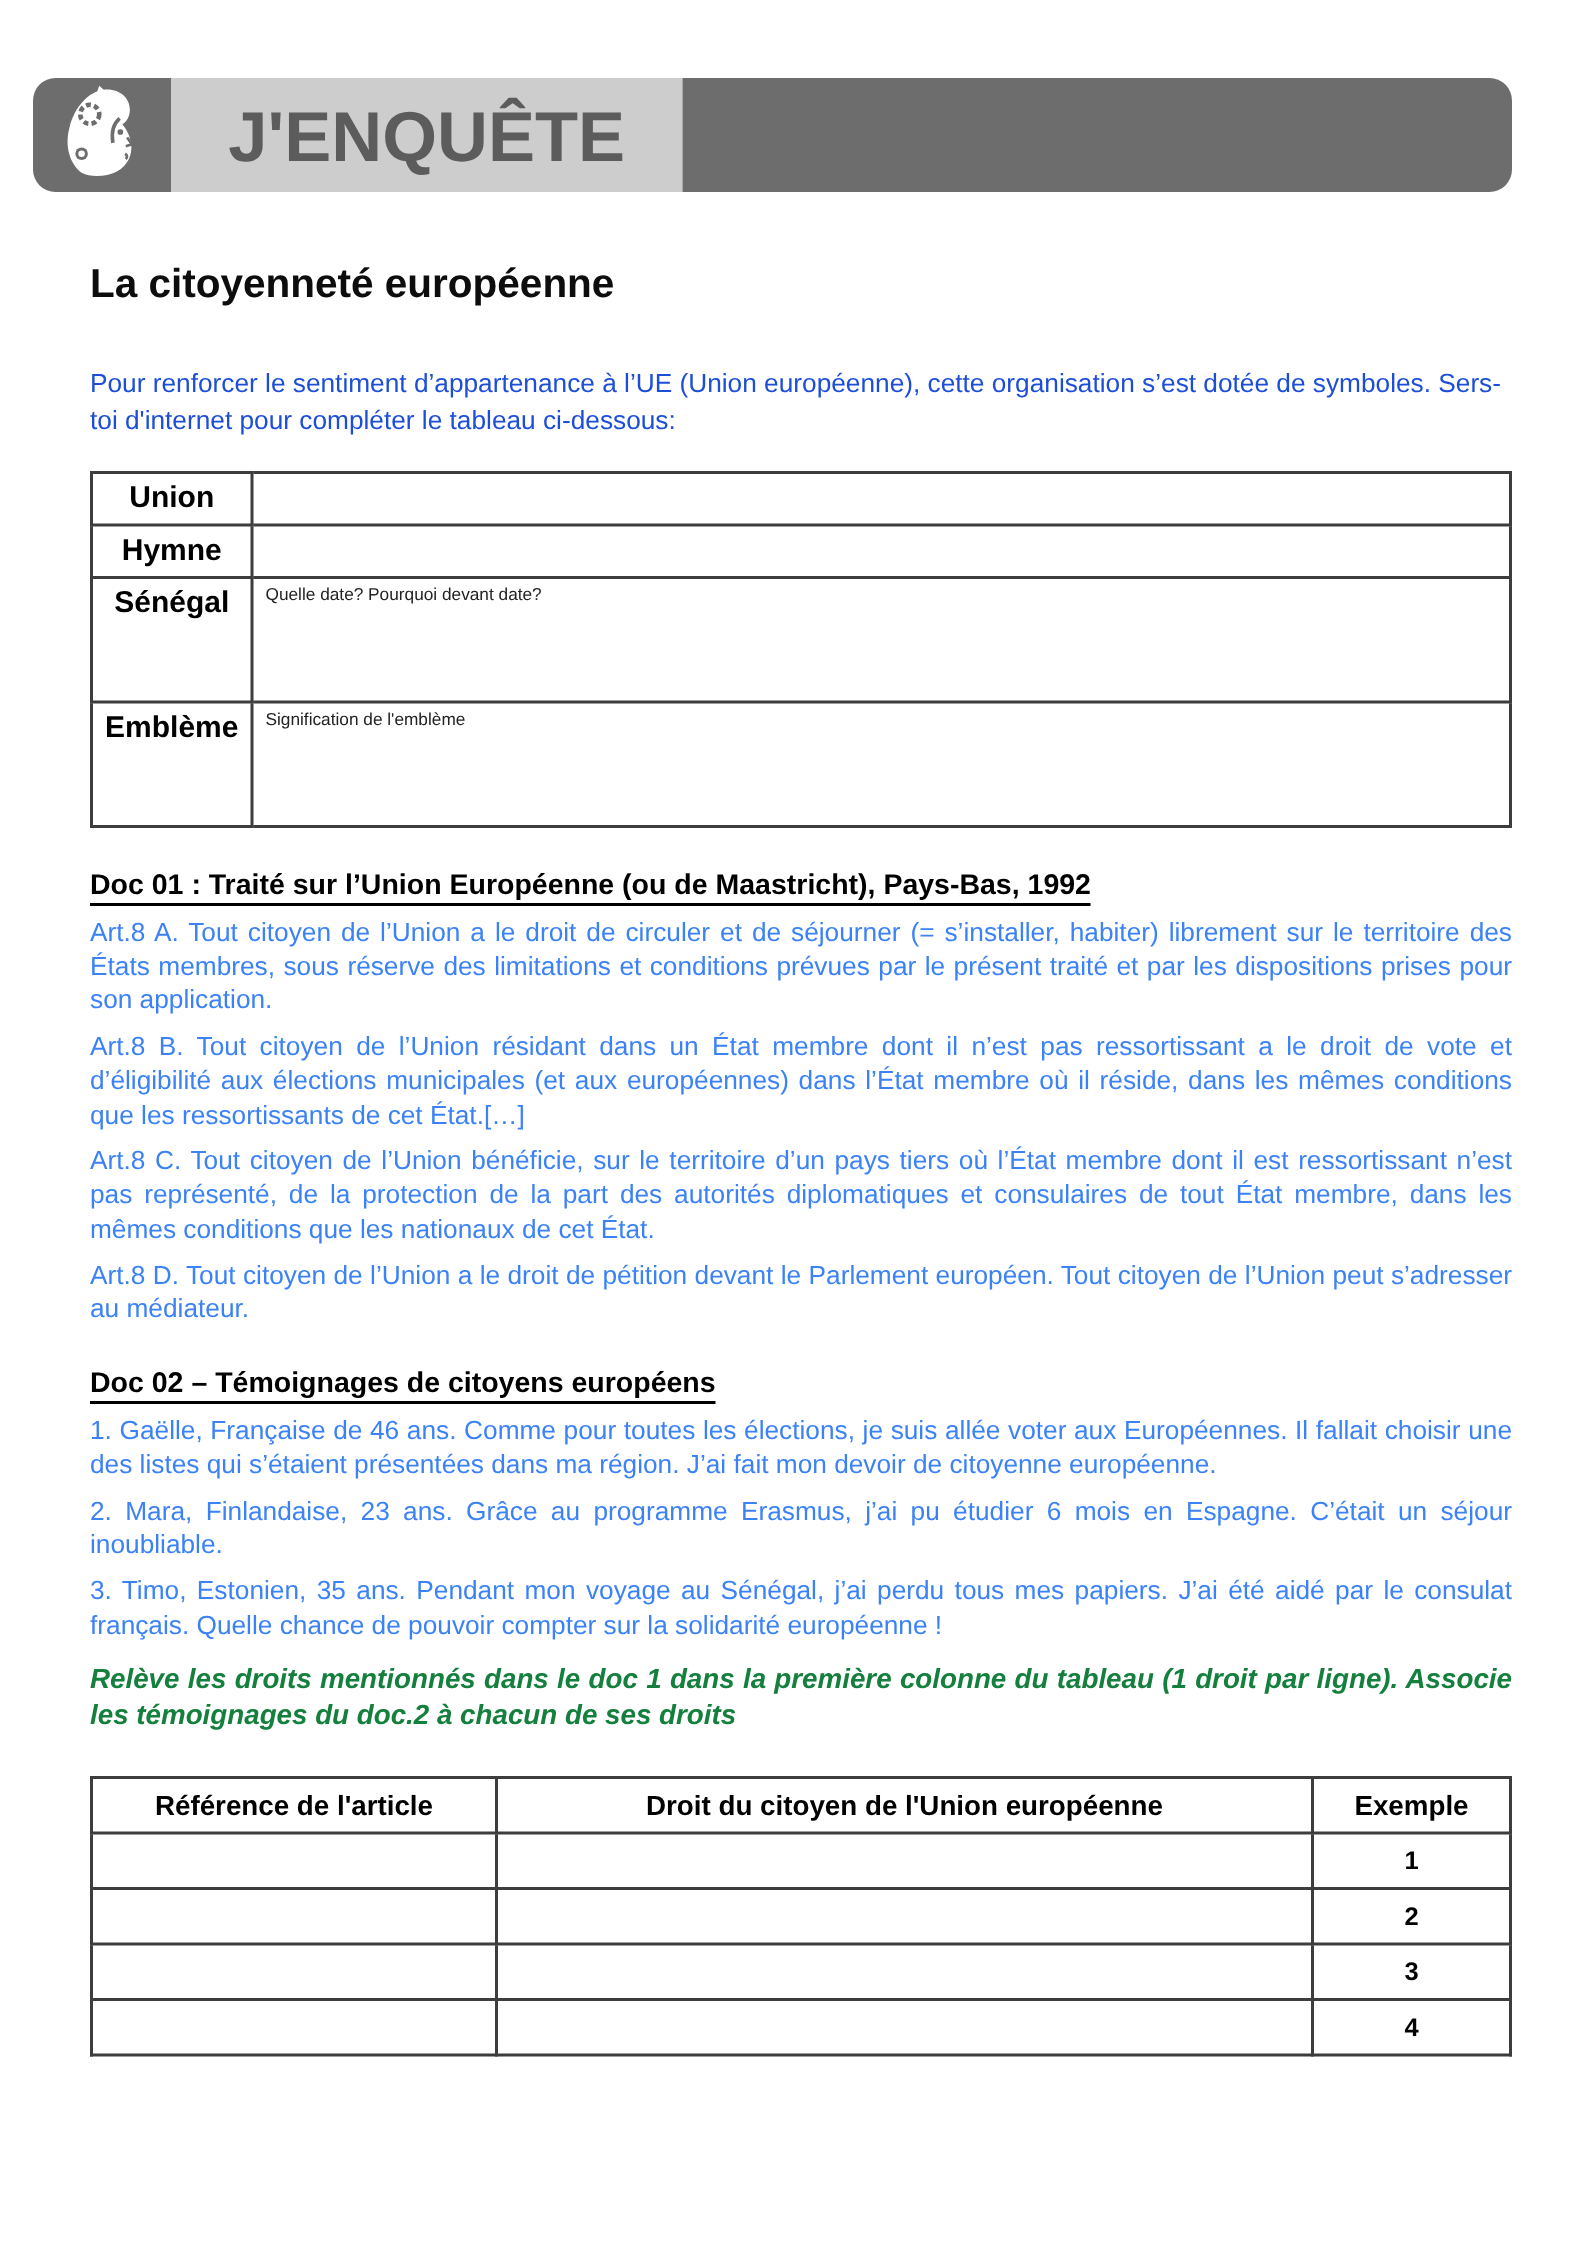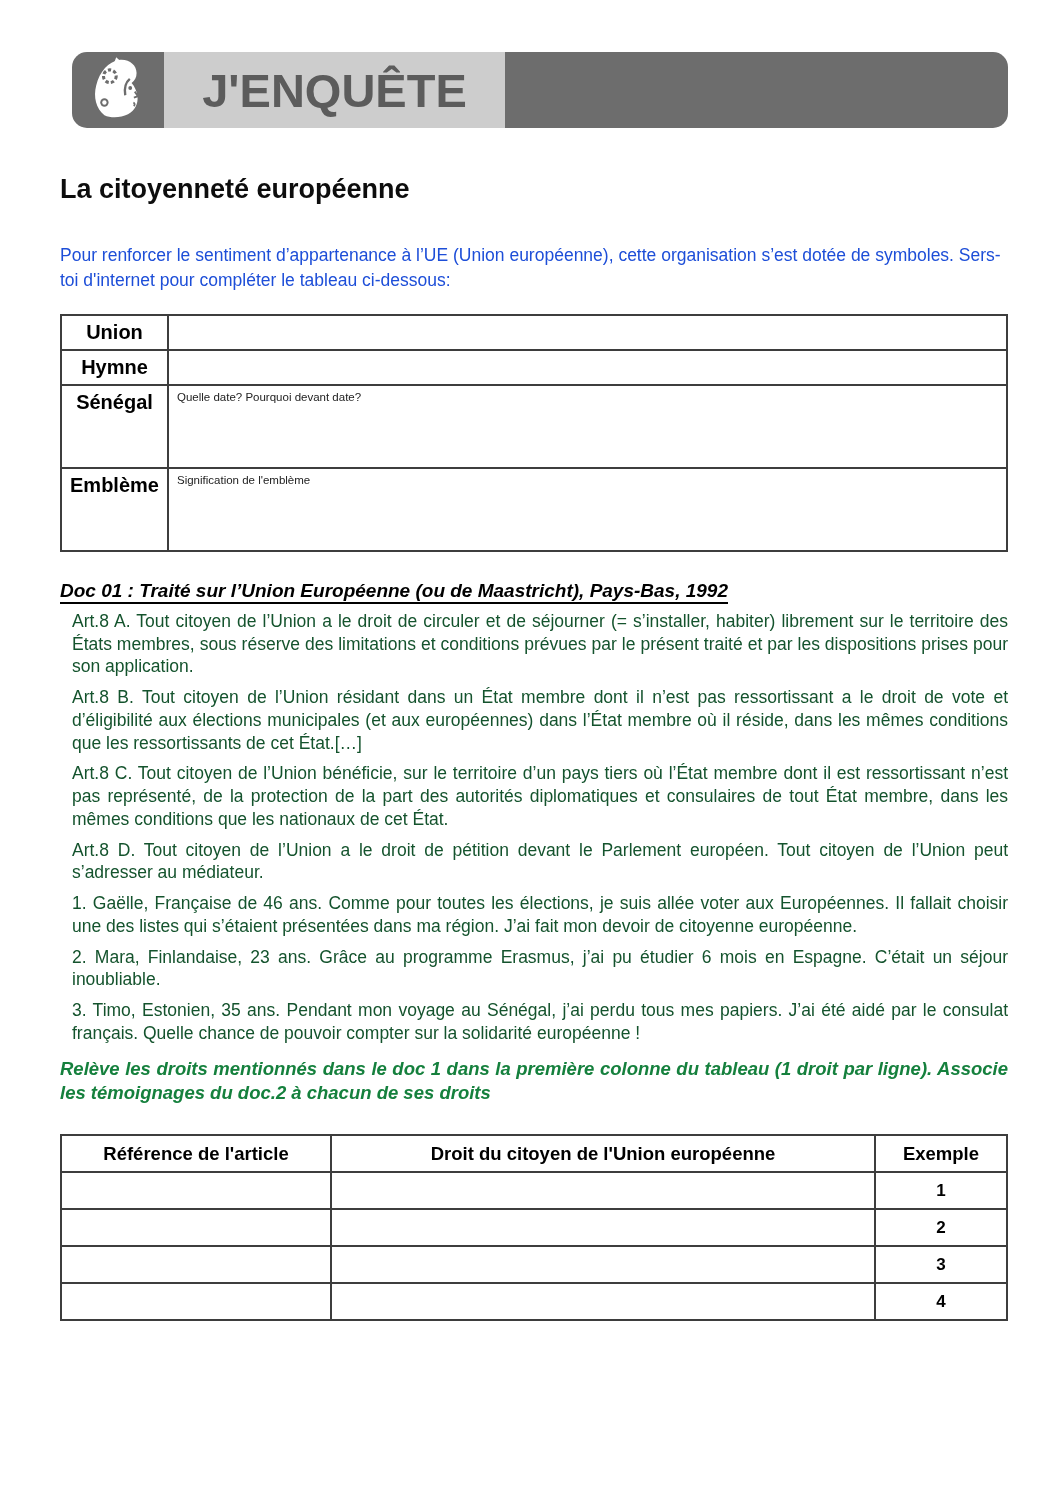--- a/index.html
+++ b/index.html
@@ -5,21 +5,21 @@
   * { box-sizing: border-box; }
   html, body { margin: 0; padding: 0; background: #ffffff; }
   .page {
     width: 1058px; height: 1497px; background: #ffffff; position: relative;
     font-family: "Liberation Sans", sans-serif; color: #1a1a1a; overflow: hidden;
   }
   .content { padding: 0 50px 0 60px; }
 
   
   .banner {
-    margin: 52px 50px 0 72px; height: 76px;
+    margin: 52px 50px 0 22px; height: 76px;
     display: flex; border-radius: 15px; overflow: hidden;
   }
   .banner-logo {
     width: 92px; background: #6d6d6d; flex: none;
     display: flex; align-items: center; justify-content: center;
   }
   .banner-label-seg {
     width: 341px; background: #cdcdcd; flex: none;
     display: flex; align-items: center; justify-content: center;
   }
@@ -33,25 +33,25 @@
   .doc-title {
     margin: 46px 0 0 0; font-size: 27px; font-weight: bold; color: #0d0d0d;
   }
   .intro {
     margin-top: 38px; font-size: 17.5px; line-height: 1.45; color: #1d4ed8;
   }
   .section-heading {
     margin: 28px 0 8px 0; font-size: 19px; font-weight: bold; color: #000;
   }
   .section-heading span {
-    border-bottom: 2.5px solid #000; padding-bottom: 1px; font-style: italic;
+    border-bottom: 2.5px solid #000; padding-bottom: 1px;
   }
   .body-par {
-    margin: 0 0 8px 12px; font-size: 17.5px; line-height: 1.3;
-    text-align: justify; color: #14532d;
+    margin: 0 0 8px 0; font-size: 17.5px; line-height: 1.3;
+    text-align: justify; color: #3b82f6;
   }
   .instruction {
     margin: 12px 0 0 0; font-size: 18.5px; line-height: 1.35;
     font-weight: bold; font-style: italic; text-align: justify; color: #15803d;
   }
 
   
   table { border-collapse: collapse; width: 100%; }
   .symbols-table { margin-top: 20px; }
   .symbols-table td { border: 2.5px solid #3d3d3d; }
@@ -143,20 +143,21 @@
       </tr>
     </tbody>
       </table>
 
     <h2 class="section-heading"><span>Doc 01 : Traité sur l’Union Européenne (ou de Maastricht), Pays-Bas, 1992</span></h2>
     <p class="body-par">Art.8 A. Tout citoyen de l’Union a le droit de circuler et de séjourner (= s’installer, habiter) librement sur le territoire des États membres, sous réserve des limitations et conditions prévues par le présent traité et par les dispositions prises pour son application.</p>
     <p class="body-par">Art.8 B. Tout citoyen de l’Union résidant dans un État membre dont il n’est pas ressortissant a le droit de vote et d’éligibilité aux élections municipales (et aux européennes) dans l’État membre où il réside, dans les mêmes conditions que les ressortissants de cet État.[…]</p>
     <p class="body-par">Art.8 C. Tout citoyen de l’Union bénéficie, sur le territoire d’un pays tiers où l’État membre dont il est ressortissant n’est pas représenté, de la protection de la part des autorités diplomatiques et consulaires de tout État membre, dans les mêmes conditions que les nationaux de cet État.</p>
     <p class="body-par">Art.8 D. Tout citoyen de l’Union a le droit de pétition devant le Parlement européen. Tout citoyen de l’Union peut s’adresser au médiateur.</p>
 
+    <h2 class="section-heading"><span>Doc 02 – Témoignages de citoyens européens</span></h2>
     <p class="body-par">1. Gaëlle, Française de 46 ans. Comme pour toutes les élections, je suis allée voter aux Européennes. Il fallait choisir une des listes  qui s’étaient présentées dans ma région. J’ai fait mon devoir de citoyenne européenne.</p>
     <p class="body-par">2. Mara, Finlandaise, 23 ans. Grâce au programme Erasmus, j’ai pu étudier 6 mois en Espagne. C’était un séjour inoubliable.</p>
     <p class="body-par">3. Timo, Estonien, 35 ans. Pendant mon voyage au Sénégal, j’ai perdu tous mes papiers.  J’ai été aidé par le consulat français. Quelle chance de pouvoir compter sur la solidarité européenne !</p>
 
     <p class="instruction">Relève les droits mentionnés dans le doc 1 dans la première colonne du tableau (1 droit par ligne). Associe les témoignages du doc.2 à chacun de ses droits</p>
 
     <table class="rights-table">
       <tbody>
           <tr>
         <th class="col-ref">Référence de l'article</th>

